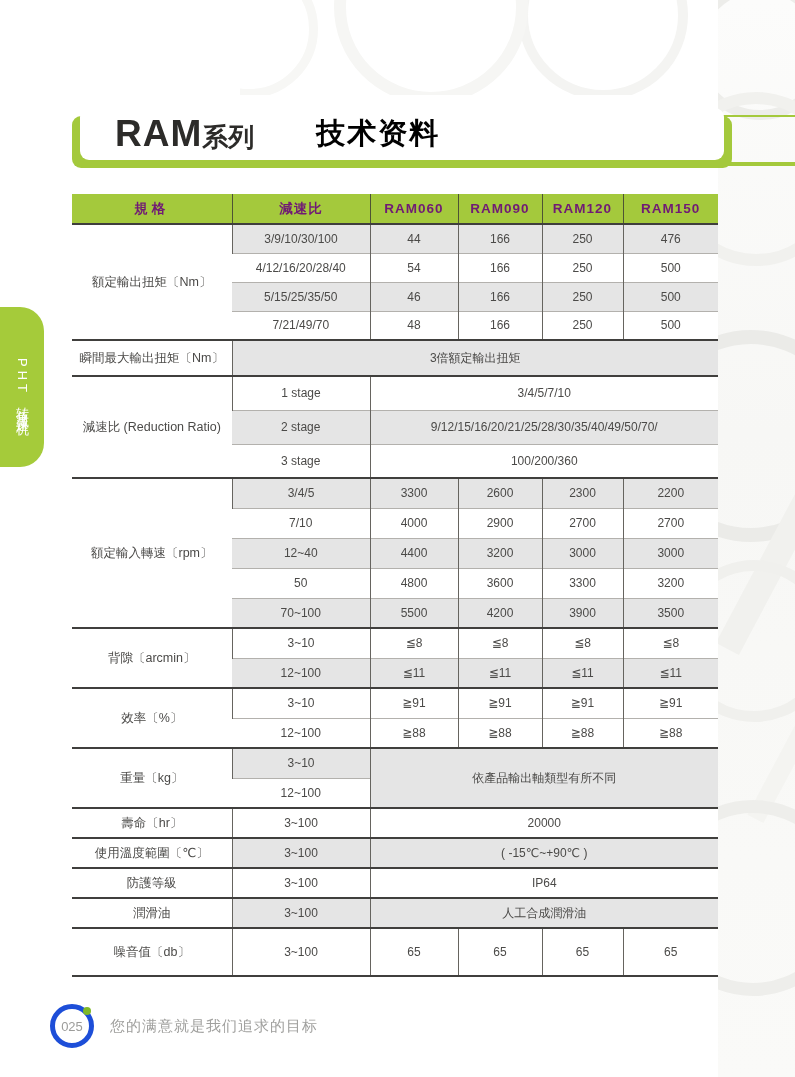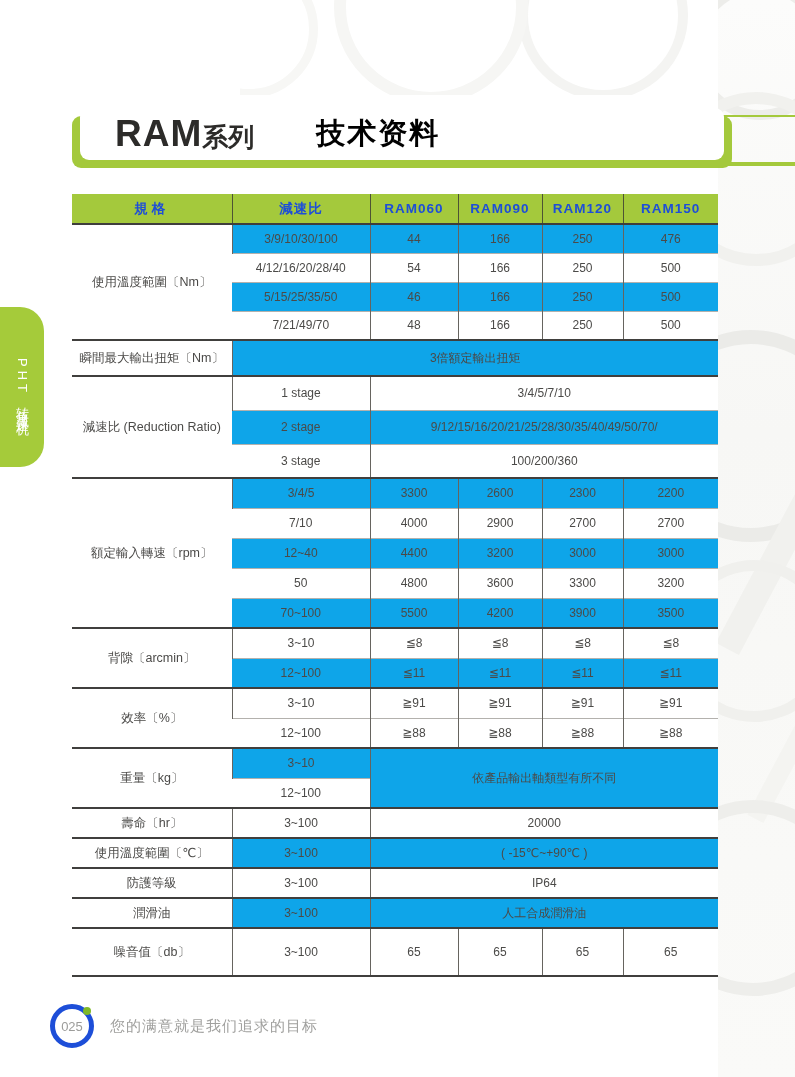--- a/index.html
+++ b/index.html
@@ -37,30 +37,30 @@
   .series-cn{font-size:26px;font-weight:700;}
   .subtitle{margin-left:62px;font-size:29px;font-weight:700;color:#000000;letter-spacing:2px;}
   
   .side-tab{position:absolute;left:0;top:307px;width:44px;height:160px;background:#a5cb3a;
     border-radius:0 24px 24px 0;display:flex;align-items:center;justify-content:center;}
   .side-tab-text{writing-mode:vertical-rl;text-orientation:mixed;color:#ffffff;
     font-size:13px;letter-spacing:4px;font-weight:500;}
   
   table.spec{position:absolute;left:72px;top:194px;width:646px;border-collapse:collapse;
     table-layout:fixed;font-size:12px;color:#4b4a48;}
-  .spec th{background:#a4c93c;color:#1d4ed8;font-weight:700;font-size:13.5px;
+  .spec th{background:#a4c93c;color:#701a75;font-weight:700;font-size:13.5px;
     border-left:1px solid #4d5434;border-bottom:2px solid #3f3e3c;letter-spacing:1px;
     height:29px;padding:0;text-align:center;}
   .spec th:first-child{border-left:none;letter-spacing:4px;}
   .spec td{border-left:1px solid #66645f;border-top:1px solid #b3b1ad;
     text-align:center;padding:0 2px;}
   .spec td:first-child{border-left:none;text-align:center;}
   .spec tr.sec td{border-top:2px solid #403f3d;}
   .spec tr:last-child td{border-bottom:2px solid #403f3d;}
-  .spec td.g{background:#0ea5e9;}
+  .spec td.g{background:#e5e5e5;}
   .spec td.lab{font-size:12.5px;}
   tr.h29{height:29px;} tr.h50{height:36px;} tr.h34{height:34px;}
   tr.h30{height:30px;} tr.h32{height:48px;}
   
   .footer{position:absolute;left:50px;top:1004px;display:flex;align-items:center;}
   .page-circle{position:relative;width:34px;height:34px;border:5px solid #1d4ed8;border-radius:50%;
     display:flex;align-items:center;justify-content:center;font-size:13px;color:#9c9c9a;}
   .page-dot{position:absolute;right:-2px;top:-2px;width:8px;height:8px;border-radius:50%;background:#7fb927;}
   .slogan{margin-left:16px;font-size:15px;color:#a0a09e;letter-spacing:1px;}
 </style>
@@ -112,21 +112,21 @@
       <th>減速比</th>
       <th>RAM060</th>
       <th>RAM090</th>
       <th>RAM120</th>
       <th>RAM150</th>
     </tr>
   </thead>
   <tbody>
 
     <tr class="sec h29">
-      <td class="lab" rowspan="4">使用溫度範圍〔Nm〕</td>
+      <td class="lab" rowspan="4">額定輸出扭矩〔Nm〕</td>
       <td class="g">3/9/10/30/100</td>
       <td class="g">44</td>
       <td class="g">166</td>
       <td class="g">250</td>
       <td class="g">476</td>
     </tr>
     <tr class="h29">
       <td>4/12/16/20/28/40</td>
       <td>54</td>
       <td>166</td>

